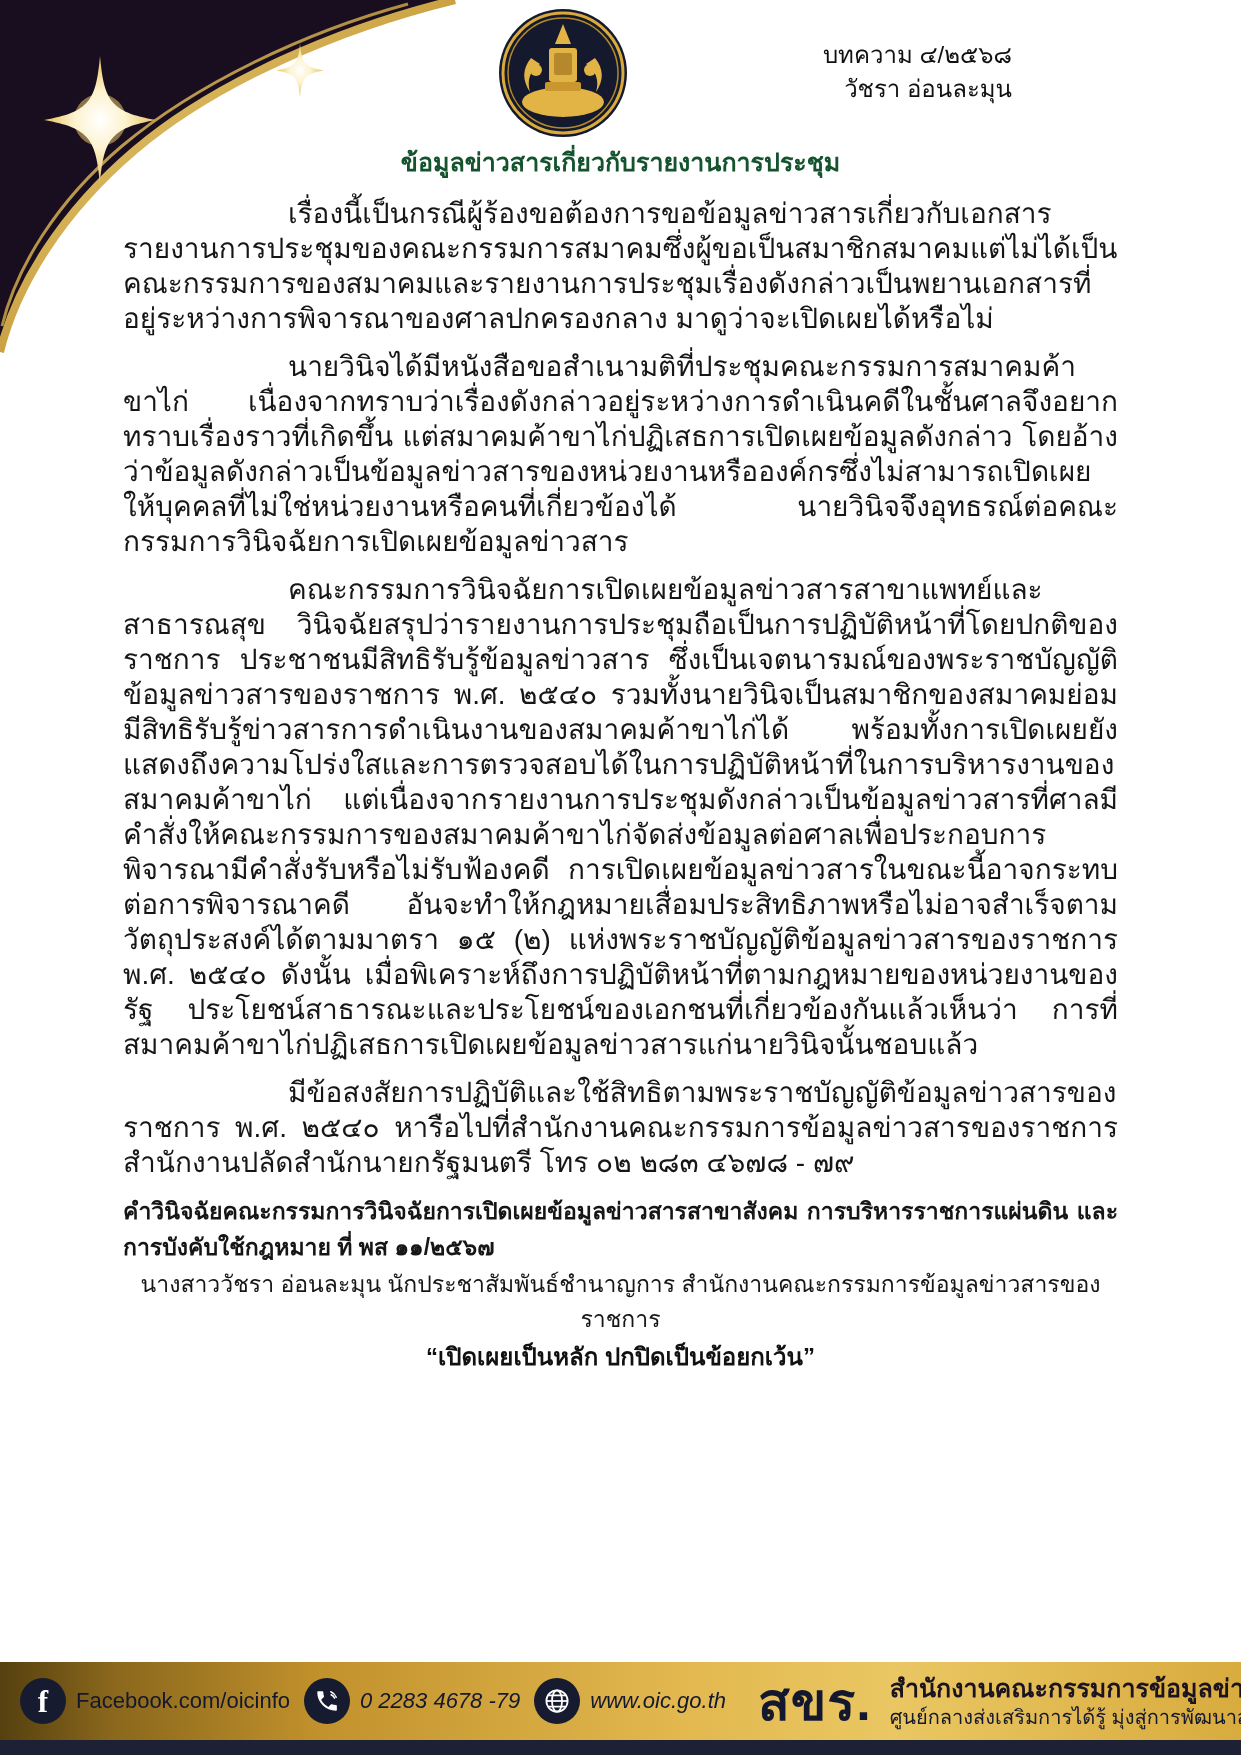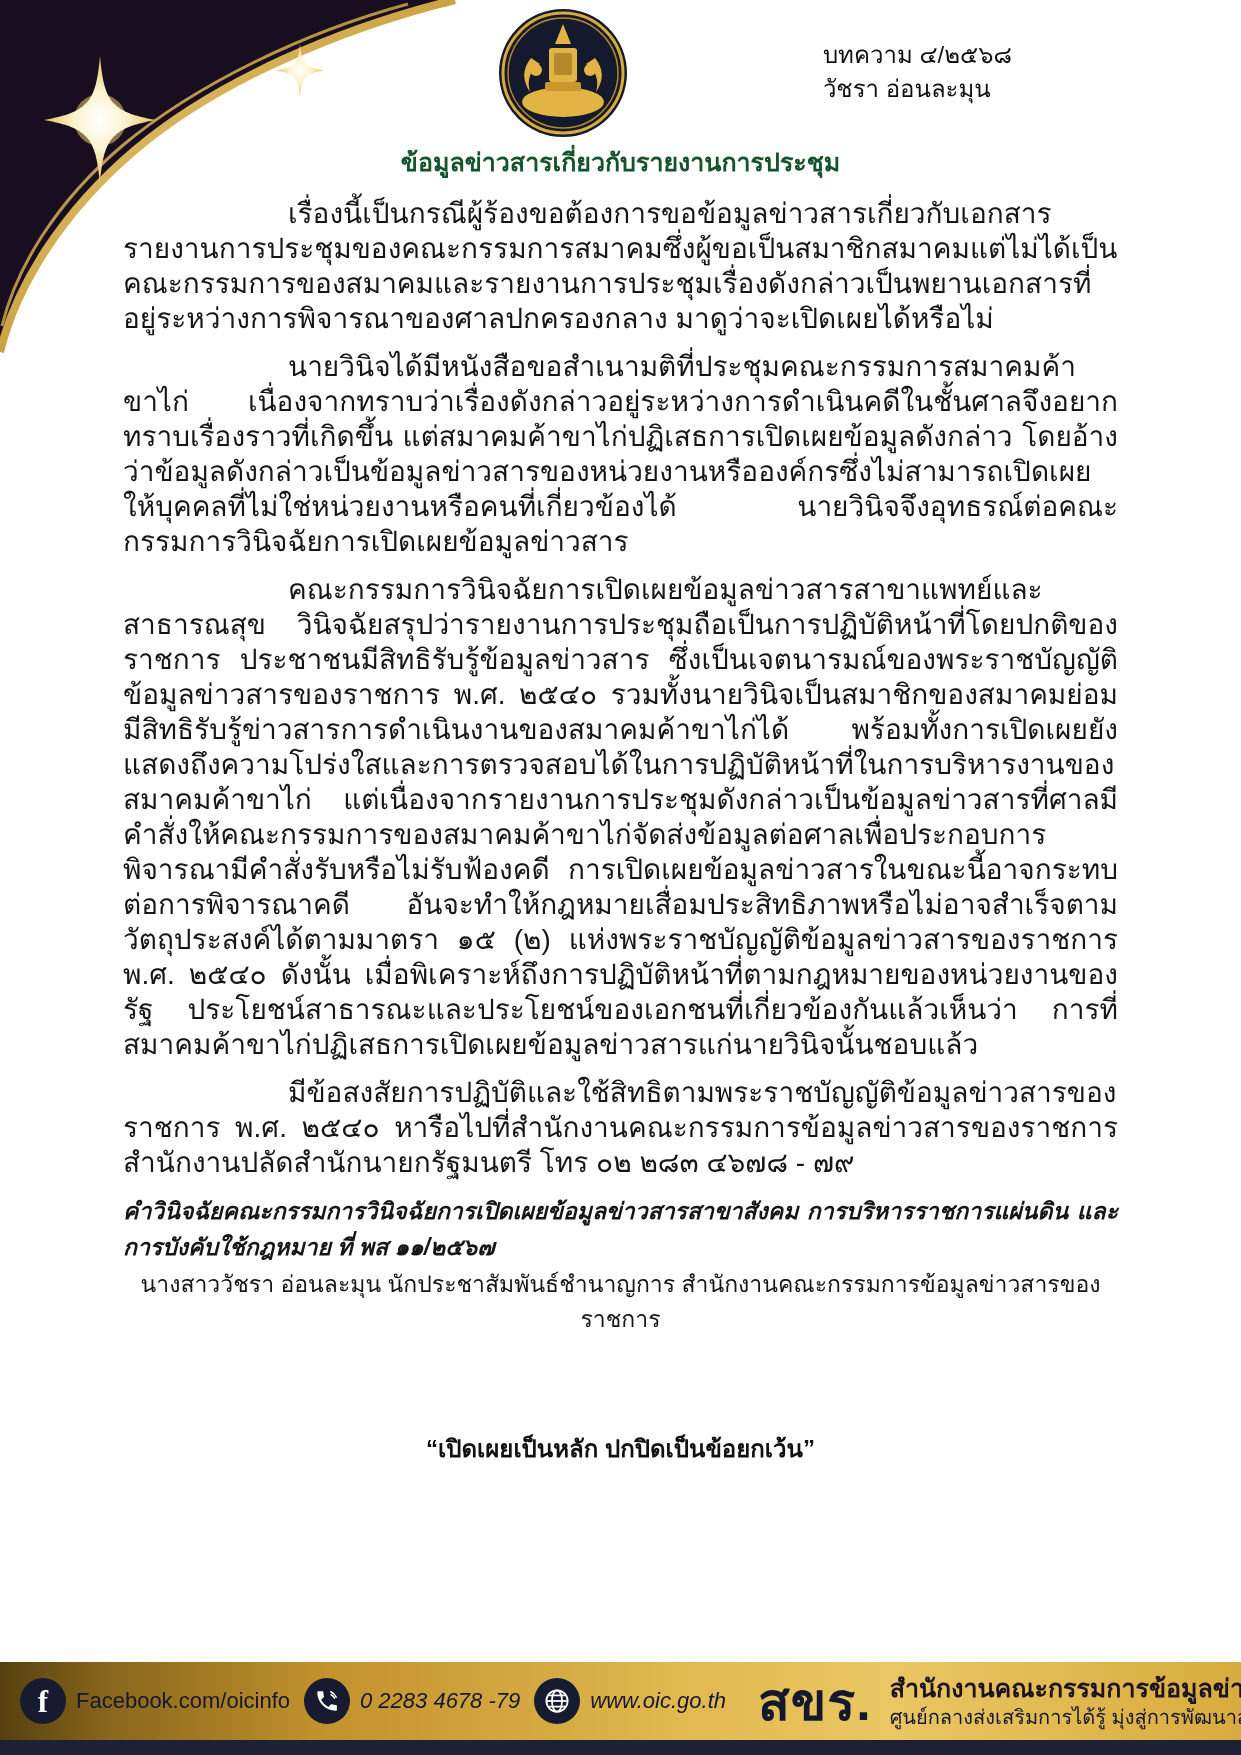--- a/index.html
+++ b/index.html
@@ -6,28 +6,28 @@
   .page{
     position:relative;width:1241px;height:1755px;margin:0 auto;
     background:#ffffff;overflow:hidden;
     font-family:"Liberation Sans","DejaVu Sans",sans-serif;color:#161616;
   }
   
   .corner-deco{position:absolute;left:0;top:0;width:560px;height:430px;pointer-events:none;}
   
   .emblem{position:absolute;left:498px;top:8px;width:130px;height:130px;}
   
-  .header-meta{position:absolute;top:38px;right:229px;text-align:left;font-size:24px;line-height:34px;color:#111;}
+  .header-meta{position:absolute;top:38px;right:229px;text-align:right;font-size:24px;line-height:34px;color:#111;}
   
   .content{position:absolute;left:123px;top:142px;width:995px;}
   .doc-title{text-align:center;font-weight:bold;font-size:25px;margin:0 0 14px 0;color:#14532d;}
   p.body-par{font-size:28px;line-height:35px;text-align:justify;text-indent:165px;margin:0 0 13px 0;}
-  .decision{font-weight:bold;font-size:23px;line-height:36px;margin:3px 0 0 0;text-align:justify;font-style:italic;}
+  .decision{font-weight:bold;font-size:23px;line-height:36px;margin:3px 0 0 0;text-align:justify;}
   .byline{font-size:23px;line-height:35px;margin:2px 0 0 0;text-align:center;}
-  .quote{margin-top:92px;text-align:center;font-weight:bold;font-size:24px;color:#111;}
+  .quote{text-align:center;font-weight:bold;font-size:24px;color:#111;}
   
   .footer-bar{
     position:absolute;left:0;right:0;bottom:15px;height:78px;
     background:linear-gradient(90deg,#55400f 0%,#8a671c 9%,#c2922c 26%,#e2b84f 55%,#eac763 72%,#d8ab3e 100%);
     display:flex;align-items:center;padding:0 20px;box-sizing:border-box;
   }
   .footer-strip{position:absolute;left:0;right:0;bottom:0;height:15px;background:#1d2136;}
   .contact{display:flex;align-items:center;gap:10px;color:#14182e;font-size:22px;white-space:nowrap;}
   .icon-circle{width:46px;height:46px;border-radius:50%;background:#171b30;display:flex;align-items:center;justify-content:center;flex:0 0 auto;}
   .fb-glyph{font-family:"Liberation Serif","DejaVu Serif",serif;font-weight:bold;font-size:31px;color:#fff;line-height:1;}

